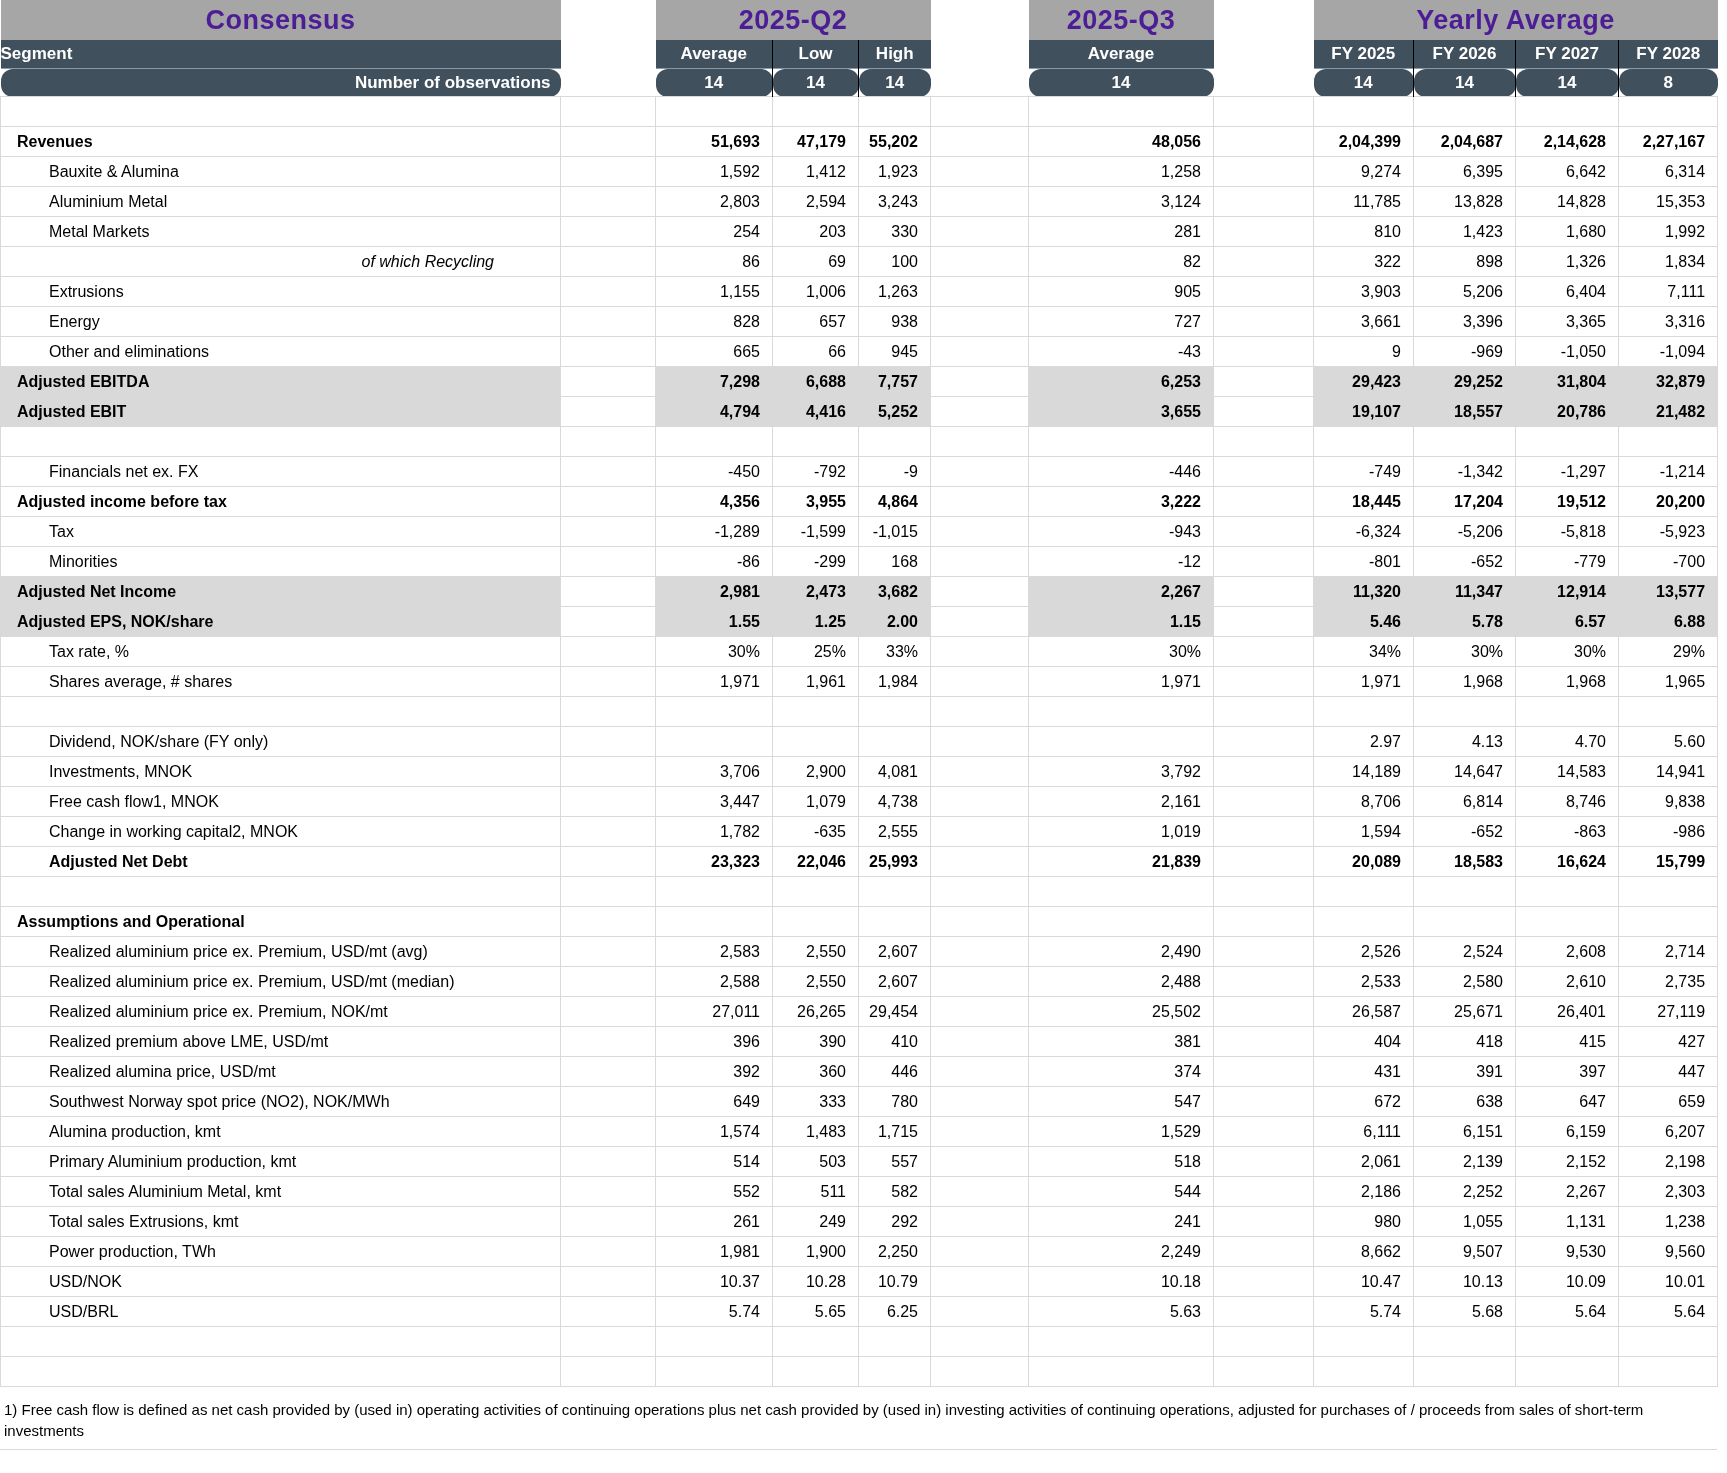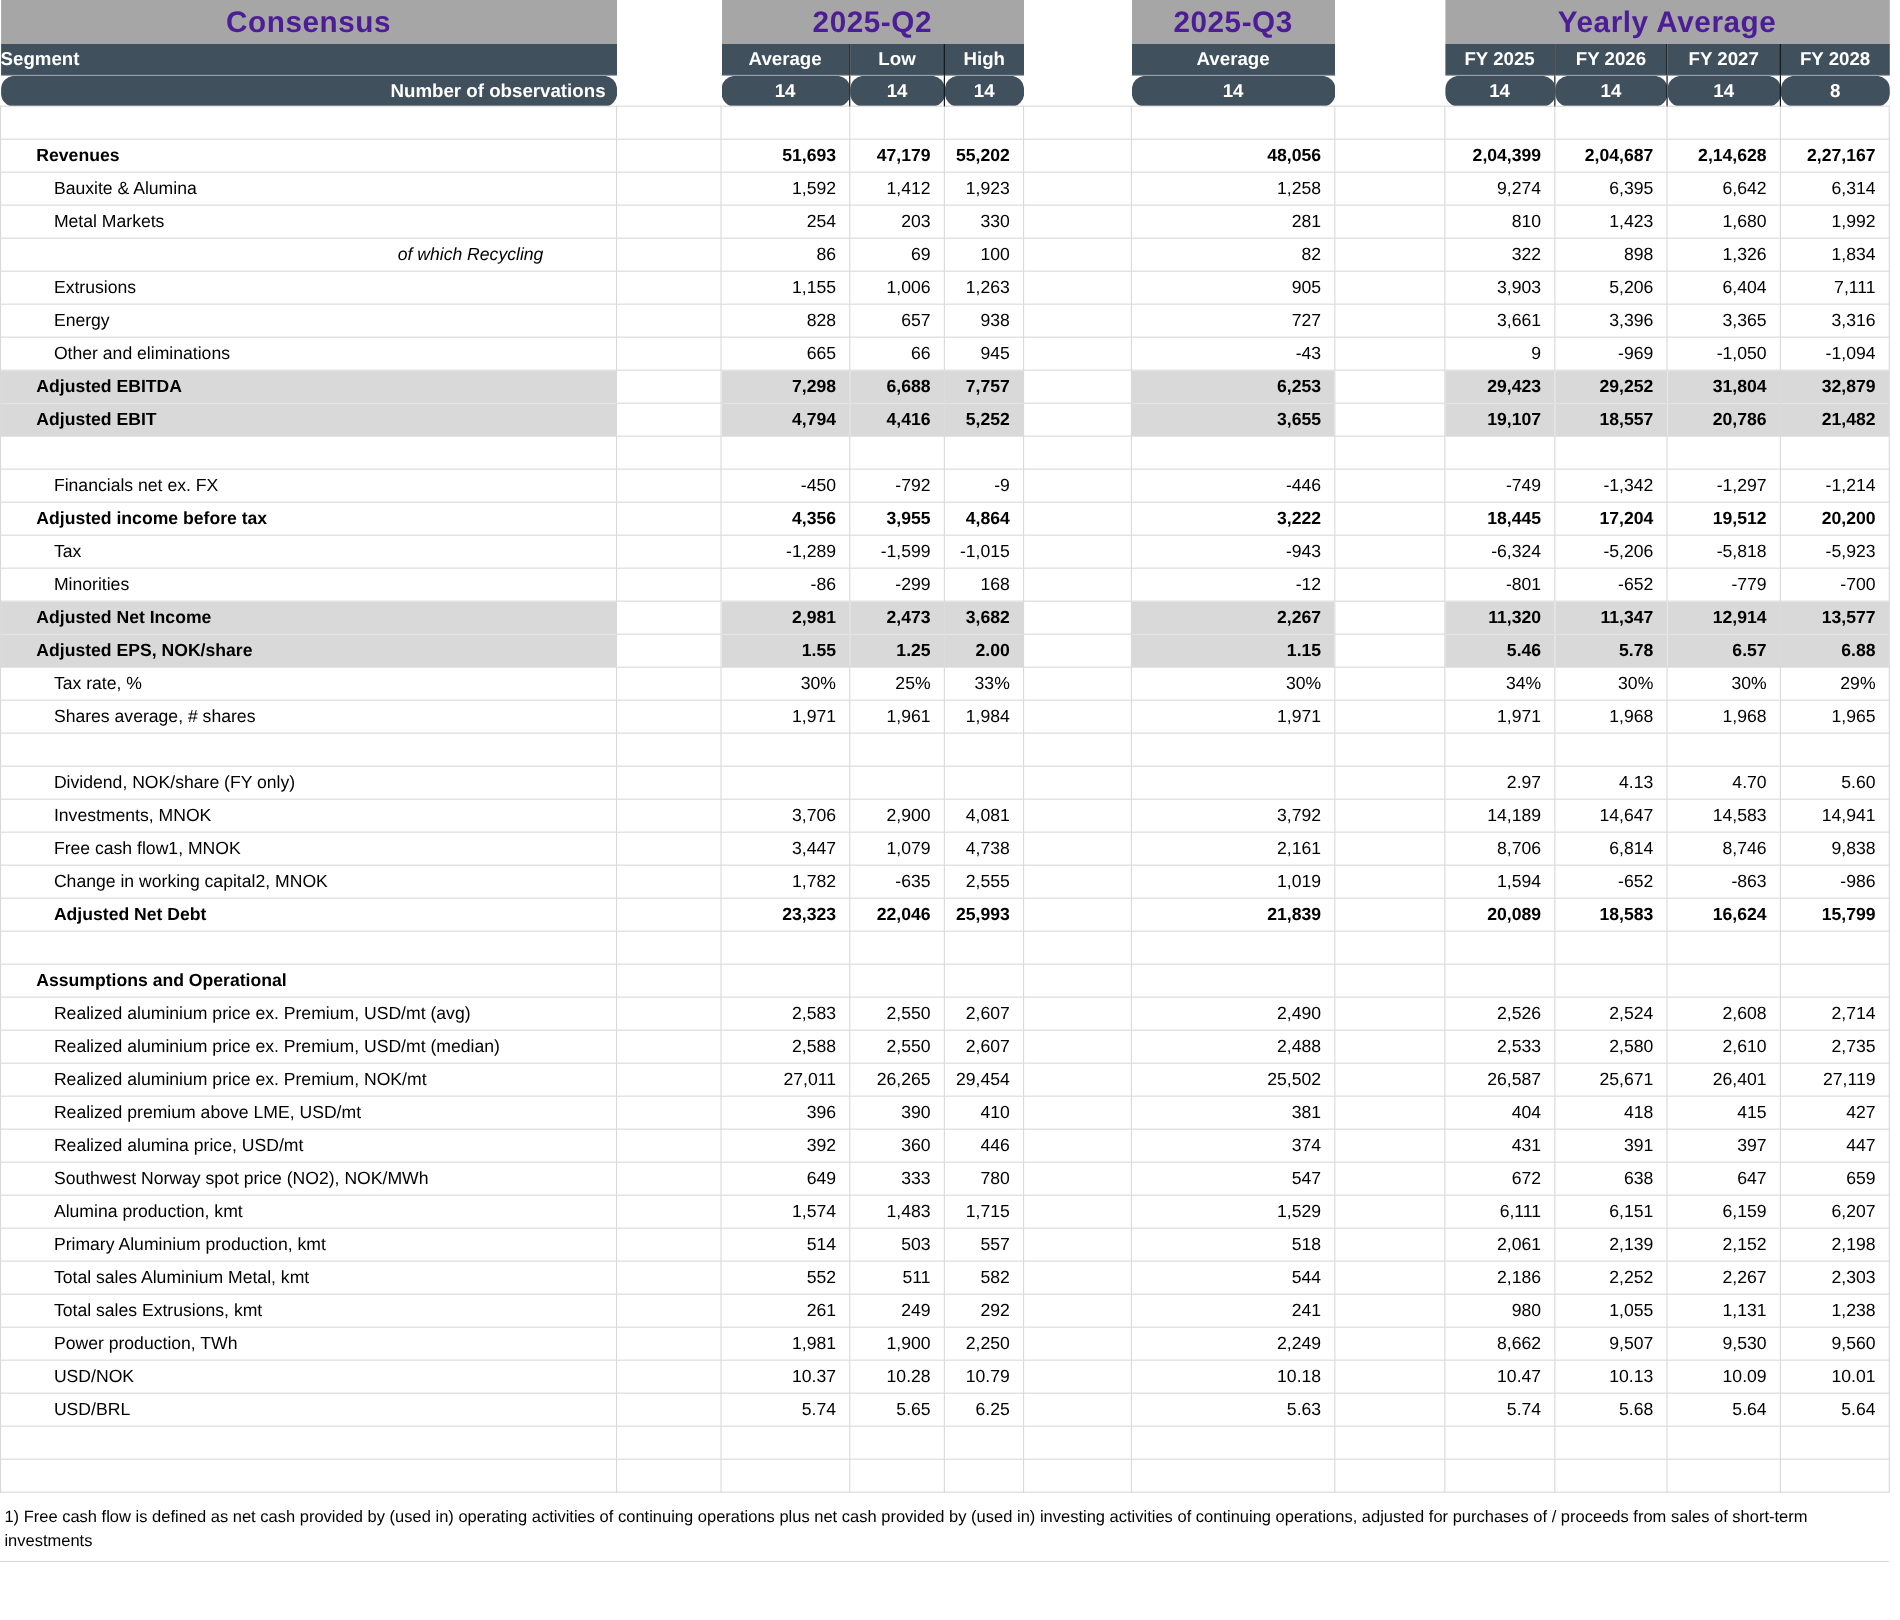--- a/index.html
+++ b/index.html
@@ -27,21 +27,21 @@
   .dark.obs-label{text-align:right;padding-right:10px;}
   .sepb{border-left:1px solid #000 !important;}
   tr.row-h3 .dark{border-top:1px solid #8d98a3;border-radius:12px;}
   .gap-h{background:#ffffff;}
 
   
   tbody td{border:1px solid #d9d9d9;}
   td.c-gap{background:#ffffff !important;}
   .c-num{text-align:right;padding-right:12px;}
   .c-label{padding-left:48px;text-align:left;}
-  .c-label.section{padding-left:32px;font-weight:bold;}
+  .c-label.section{padding-left:16px;font-weight:bold;}
   .c-label.recycling{text-align:right;padding-right:66px;font-style:italic;}
   tr.bold td{font-weight:bold;}
   tr.shaded td:not(.c-gap){background:#d9d9d9;}
 
   
   .footnotes{width:1717px;font-size:15px;color:#000;}
   .fn{padding:8px 4px;line-height:1.4;white-space:normal;border-bottom:1px solid #d9d9d9;}
   .fn.first{padding-top:12px;}
 </style>
 </head>
@@ -139,20 +139,34 @@
           <td class="c-num">1,923</td>
           <td class="c-gap"></td>
           <td class="c-num">1,258</td>
           <td class="c-gap"></td>
           <td class="c-num">9,274</td>
           <td class="c-num">6,395</td>
           <td class="c-num">6,642</td>
           <td class="c-num">6,314</td>
         </tr>
         <tr>
+          <td class="c-label indent">Aluminium Metal</td>
+          <td class="c-gap"></td>
+          <td class="c-num">2,803</td>
+          <td class="c-num">2,594</td>
+          <td class="c-num">3,243</td>
+          <td class="c-gap"></td>
+          <td class="c-num">3,124</td>
+          <td class="c-gap"></td>
+          <td class="c-num">11,785</td>
+          <td class="c-num">13,828</td>
+          <td class="c-num">14,828</td>
+          <td class="c-num">15,353</td>
+        </tr>
+        <tr>
           <td class="c-label indent">Metal Markets</td>
           <td class="c-gap"></td>
           <td class="c-num">254</td>
           <td class="c-num">203</td>
           <td class="c-num">330</td>
           <td class="c-gap"></td>
           <td class="c-num">281</td>
           <td class="c-gap"></td>
           <td class="c-num">810</td>
           <td class="c-num">1,423</td>

